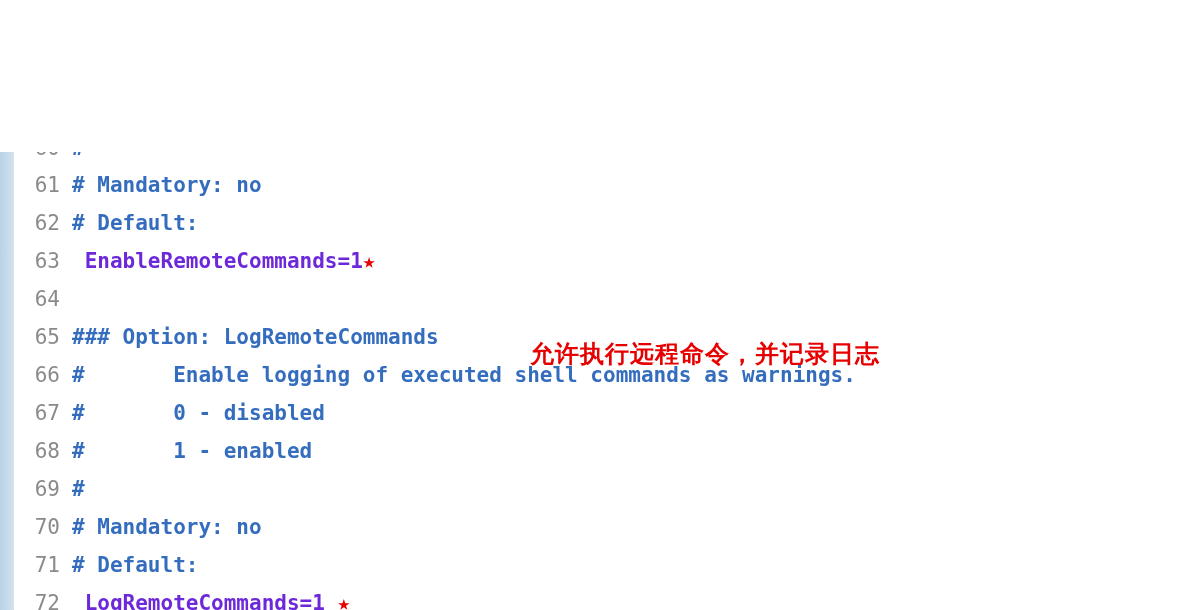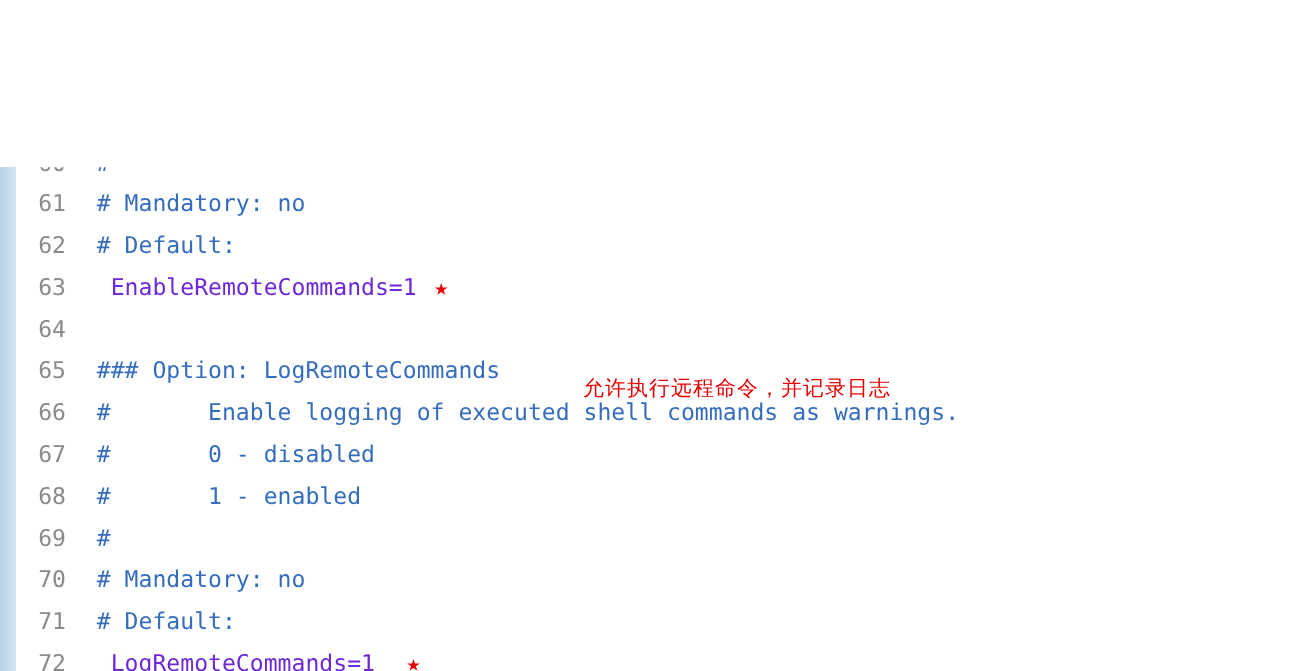--- a/index.html
+++ b/index.html
@@ -8,48 +8,48 @@
       font-size: 21px;
       line-height: 38px;
       white-space: pre;
       background: #fff;
       position: relative;
       width: 1184px;
       height: 610px;
       overflow: hidden;
     }
     .code-container { position: relative; }
-    .line { display: flex; align-items: baseline; gap: 16px; }
+    .line { display: flex; align-items: baseline; }
     .gutter {
       width: 72px;
       text-align: right;
       padding-right: 12px;
       color: #8a8a8a;
       user-select: none;
       -webkit-user-select: none;
       flex-shrink: 0;
       font-variant-numeric: tabular-nums;
     }
     .gutter::before {
       content: "";
       position: absolute;
       left: 0; top: 0; bottom: 0;
       width: 14px;
       background: linear-gradient(to right, #b7d2e6, #d4e3ef);
     }
-    .content { color: #111; }
+    .content { color: #111; font-weight: bold; }
     .c-comment { color: #356dbe; } 
     .c-ident   { color: #6d28d9; }   
     .star { color: #e60000; font-weight: bold; }
     .annotation {
       position: absolute;
       color: #e60000;
       font-family: "Microsoft YaHei", "PingFang SC", sans-serif;
-      font-size: 19px;
-      font-weight: 400;
+      font-size: 24px;
+      font-weight: 700;
       letter-spacing: 1px;
     }
     .line-partial-top .gutter, .line-partial-top .content { position: relative; top: -23px; }
     .line-partial-top { height: 14px; overflow: hidden; }
   </style>
 </head>
 <body>
 
 
 

